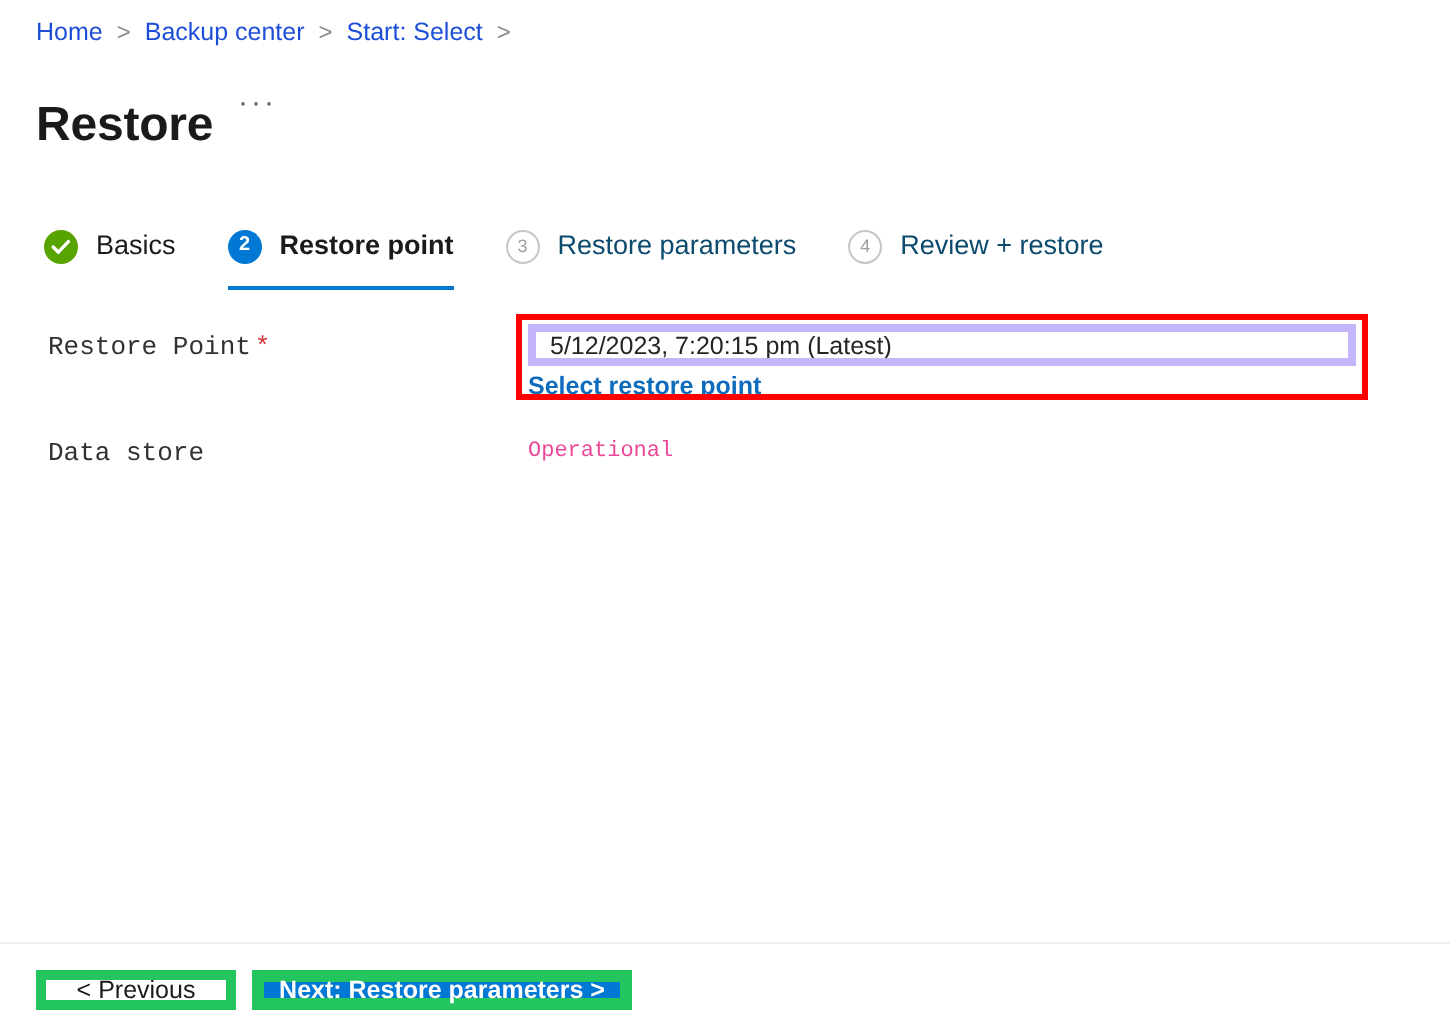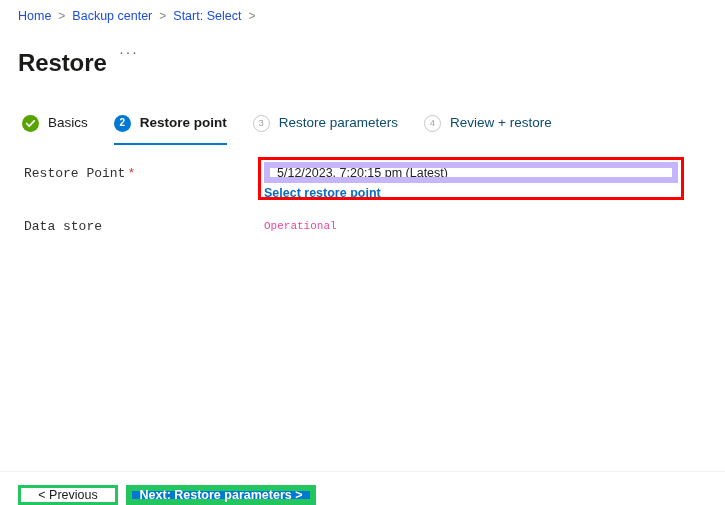--- a/index.html
+++ b/index.html
@@ -168,21 +168,21 @@
     pointer-events: none;
   }
 
   .restore-input {
     position: absolute;
     left: 264px;
     top: 162px;
     width: 414px;
     height: 21px;
     box-sizing: border-box;
-    border: 6px solid #c4b5fd;
+    border: 4px solid #c4b5fd;
     background: #ffffff;
     font-family: "Liberation Sans", sans-serif;
     font-size: 12.5px;
     line-height: 19px;
     color: #242424;
     padding: 0 7px;
     outline: none;
   }
   .select-link {
     position: absolute;
@@ -228,21 +228,21 @@
     display: flex;
     align-items: center;
     justify-content: center;
     cursor: pointer;
     border-radius: 0;
     white-space: nowrap;
     padding: 0 10px;
   }
   .btn-secondary {
     width: 100px;
-    border: 3px solid #22c55e;
+    border: 5px solid #22c55e;
     background: #ffffff;
     color: #1b1a19;
   }
   .btn-primary {
     width: 190px;
     margin-left: 8px;
     border: 6px solid #22c55e;
     background: #0078d4;
     color: #ffffff;
     font-weight: 700;

